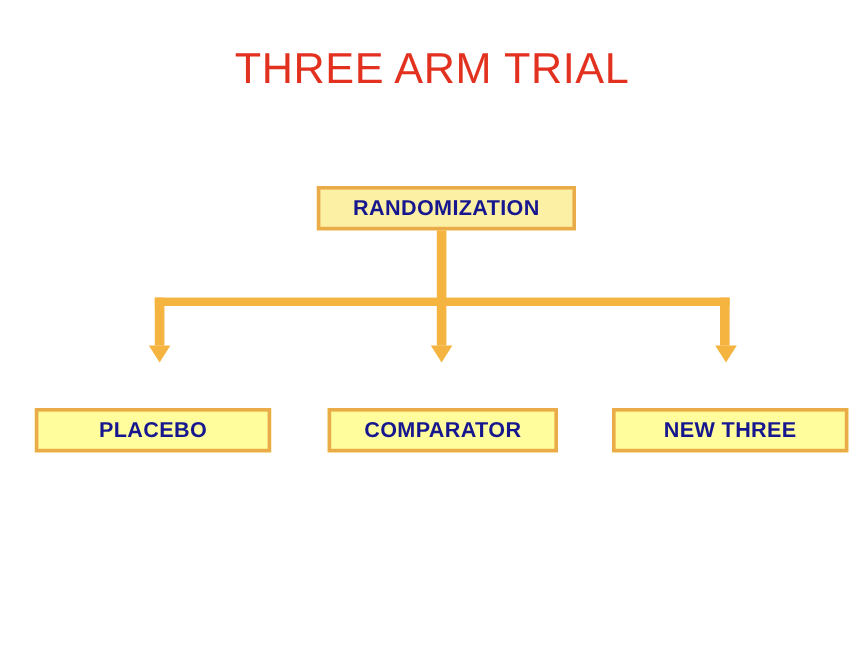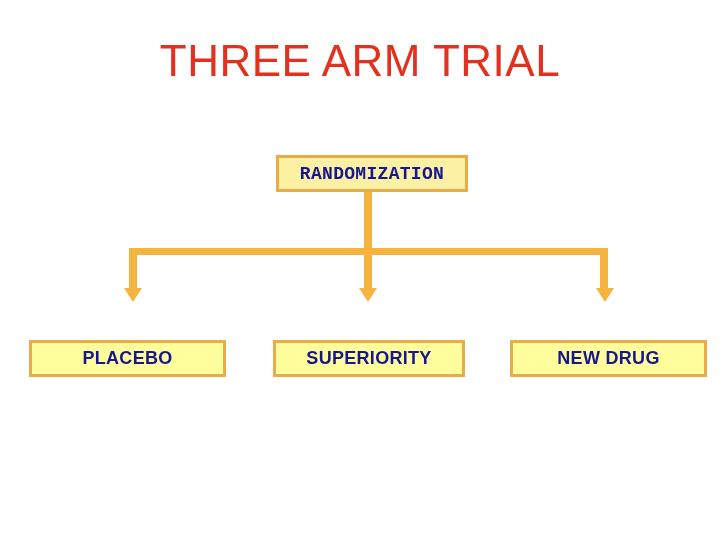--- a/index.html
+++ b/index.html
@@ -23,42 +23,41 @@
     background:var(--background);
     overflow:hidden;
   }
   .slide-title{
     position:absolute;
     top:36px;
     left:0;
     right:0;
     margin:0;
     text-align:center;
-    font-size:44px;
+    font-size:36px;
     font-weight:400;
     color:var(--title-red);
     letter-spacing:0.5px;
   }
   .node{
     position:absolute;
     box-sizing:border-box;
     border:3px solid var(--box-border);
     display:flex;
     align-items:center;
     justify-content:center;
     font-size:18px;
     font-weight:700;
     color:var(--text-navy);
     letter-spacing:0.3px;
   }
   .node-root{
-    left:276px; top:155px;
-    width:192px; height:37px;
+    left:264px; top:155px;
+    width:216px; height:37px;
     background:var(--box-fill-root);
-    font-family:Liberation Mono, monospace;
   }
   .node-arm{
     top:320px; height:37px;
     background:var(--box-fill-arm);
     margin-top:20px;
   }
   .node-arm.placebo   {left:29px;  width:197px;}
   .node-arm.comparator{left:273px; width:192px;}
   .node-arm.newdrug   {left:510px; width:197px;}
 
@@ -112,21 +111,21 @@
 
   <div class="arrowhead left"></div>
   <div class="arrowhead center"></div>
   <div class="arrowhead right"></div>
 
   <div class="node node-arm placebo">
     <span>PLACEBO</span>
   </div>
 
   <div class="node node-arm comparator">
-    <span>SUPERIORITY</span>
+    <span>COMPARATOR</span>
   </div>
 
   <div class="node node-arm newdrug">
-    <span>NEW DRUG</span>
+    <span>NEW THREE</span>
   </div>
 
 
 </div>
 
 </body></html>

